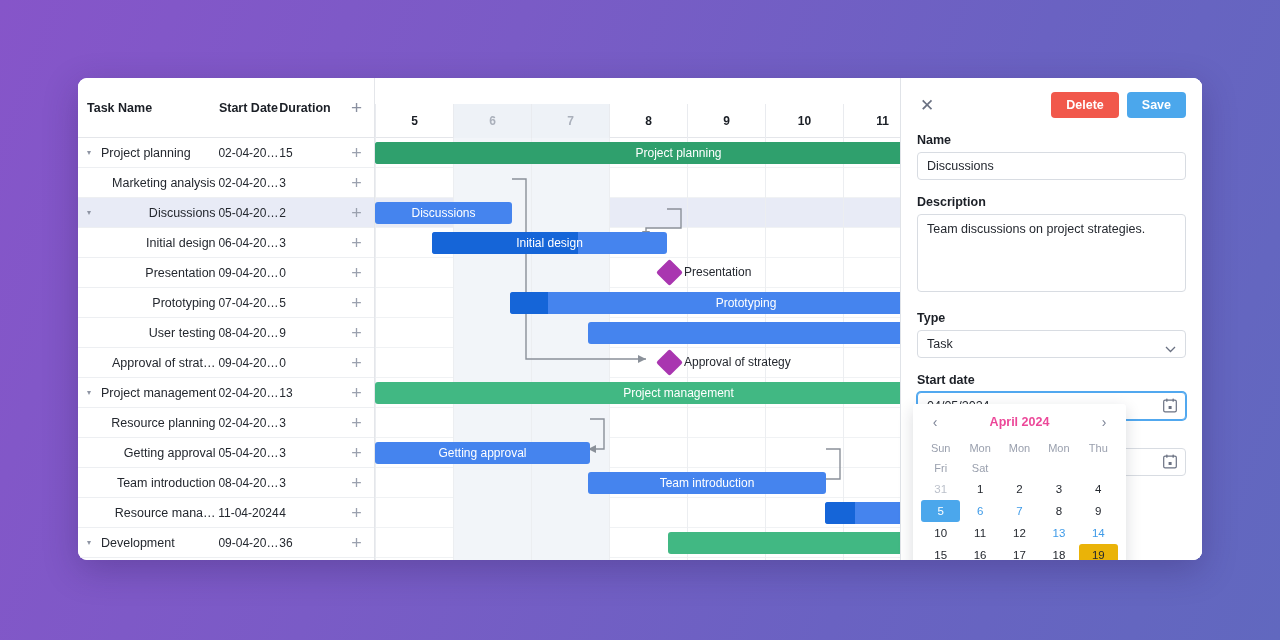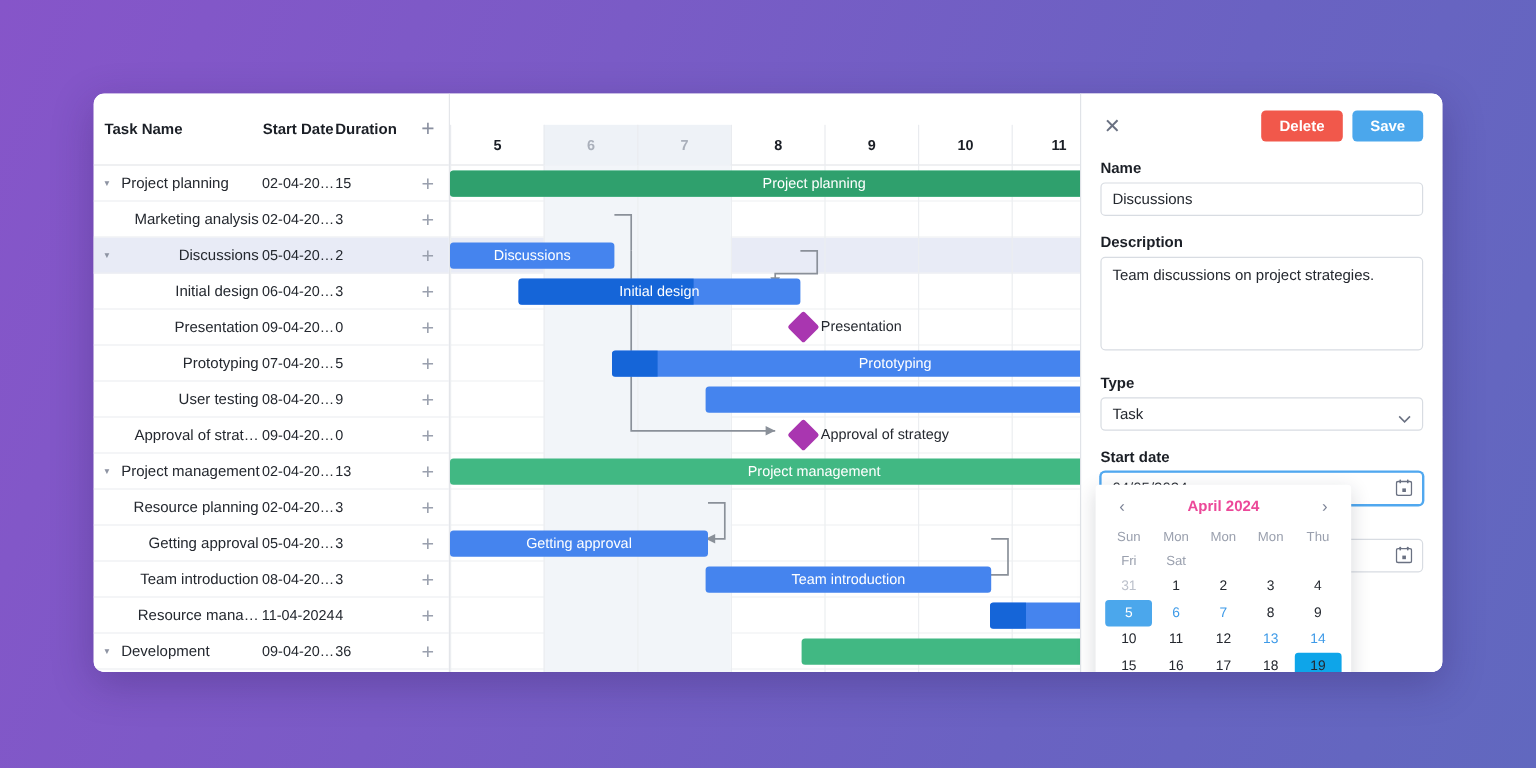--- a/index.html
+++ b/index.html
@@ -182,21 +182,21 @@
     font-size: 11px; color: #9aa0ae; text-align: center;
     height: 20px; line-height: 20px;
   }
   .cal-d {
     font-size: 11.5px; color: #24282f; text-align: center;
     height: 22px; line-height: 22px; border-radius: 3px; cursor: pointer;
   }
   .cal-d.wk { color: #3d9ae8; }
   .cal-d.mut { color: #bcc1cb; }
   .cal-d.on { background: #4ba7ec; color: #fff; }
-  .cal-d.hv { background: #0ea5e9; }
+  .cal-d.hv { background: #eab308; }
 </style>
 </head>
 <body>
 
 <div class="card">
 
   <div class="grid">
     <div class="grid-head">
       <div class="c-name">Task Name</div>
       <div class="c-date">Start Date</div>

